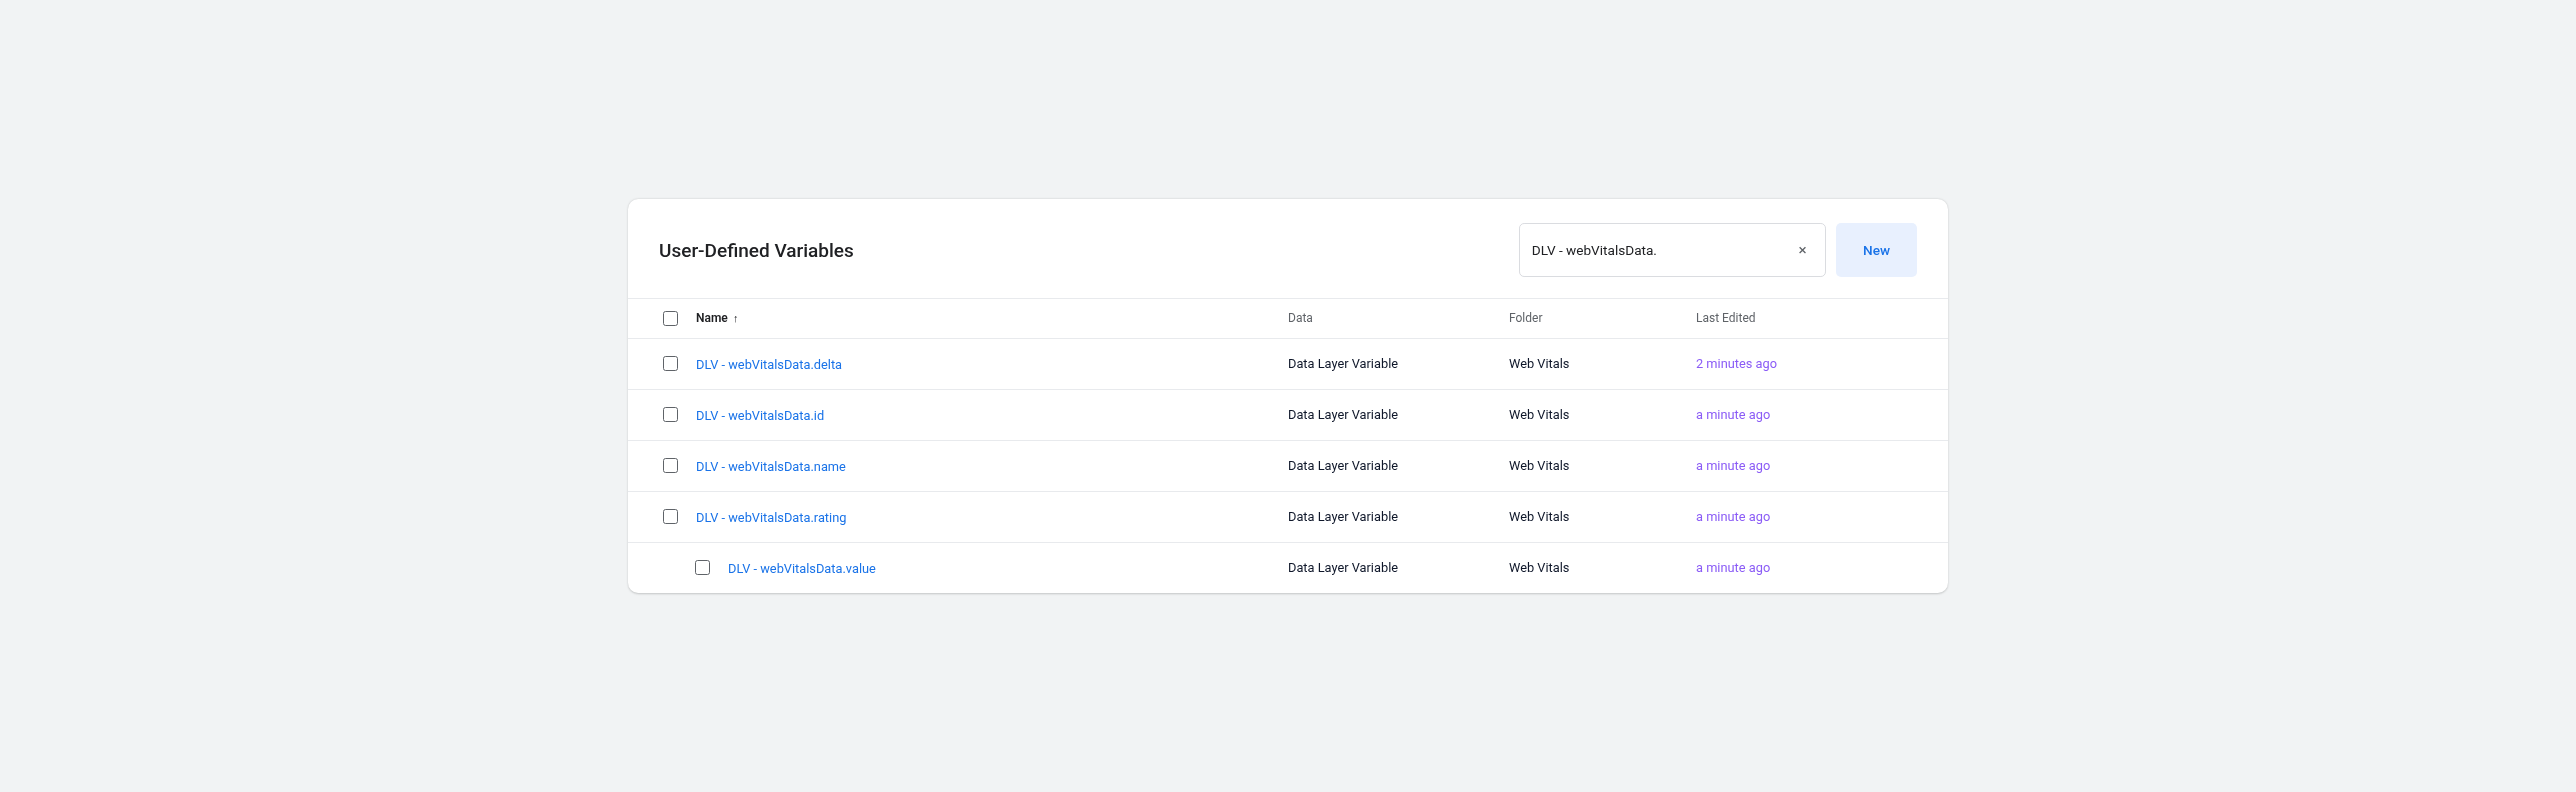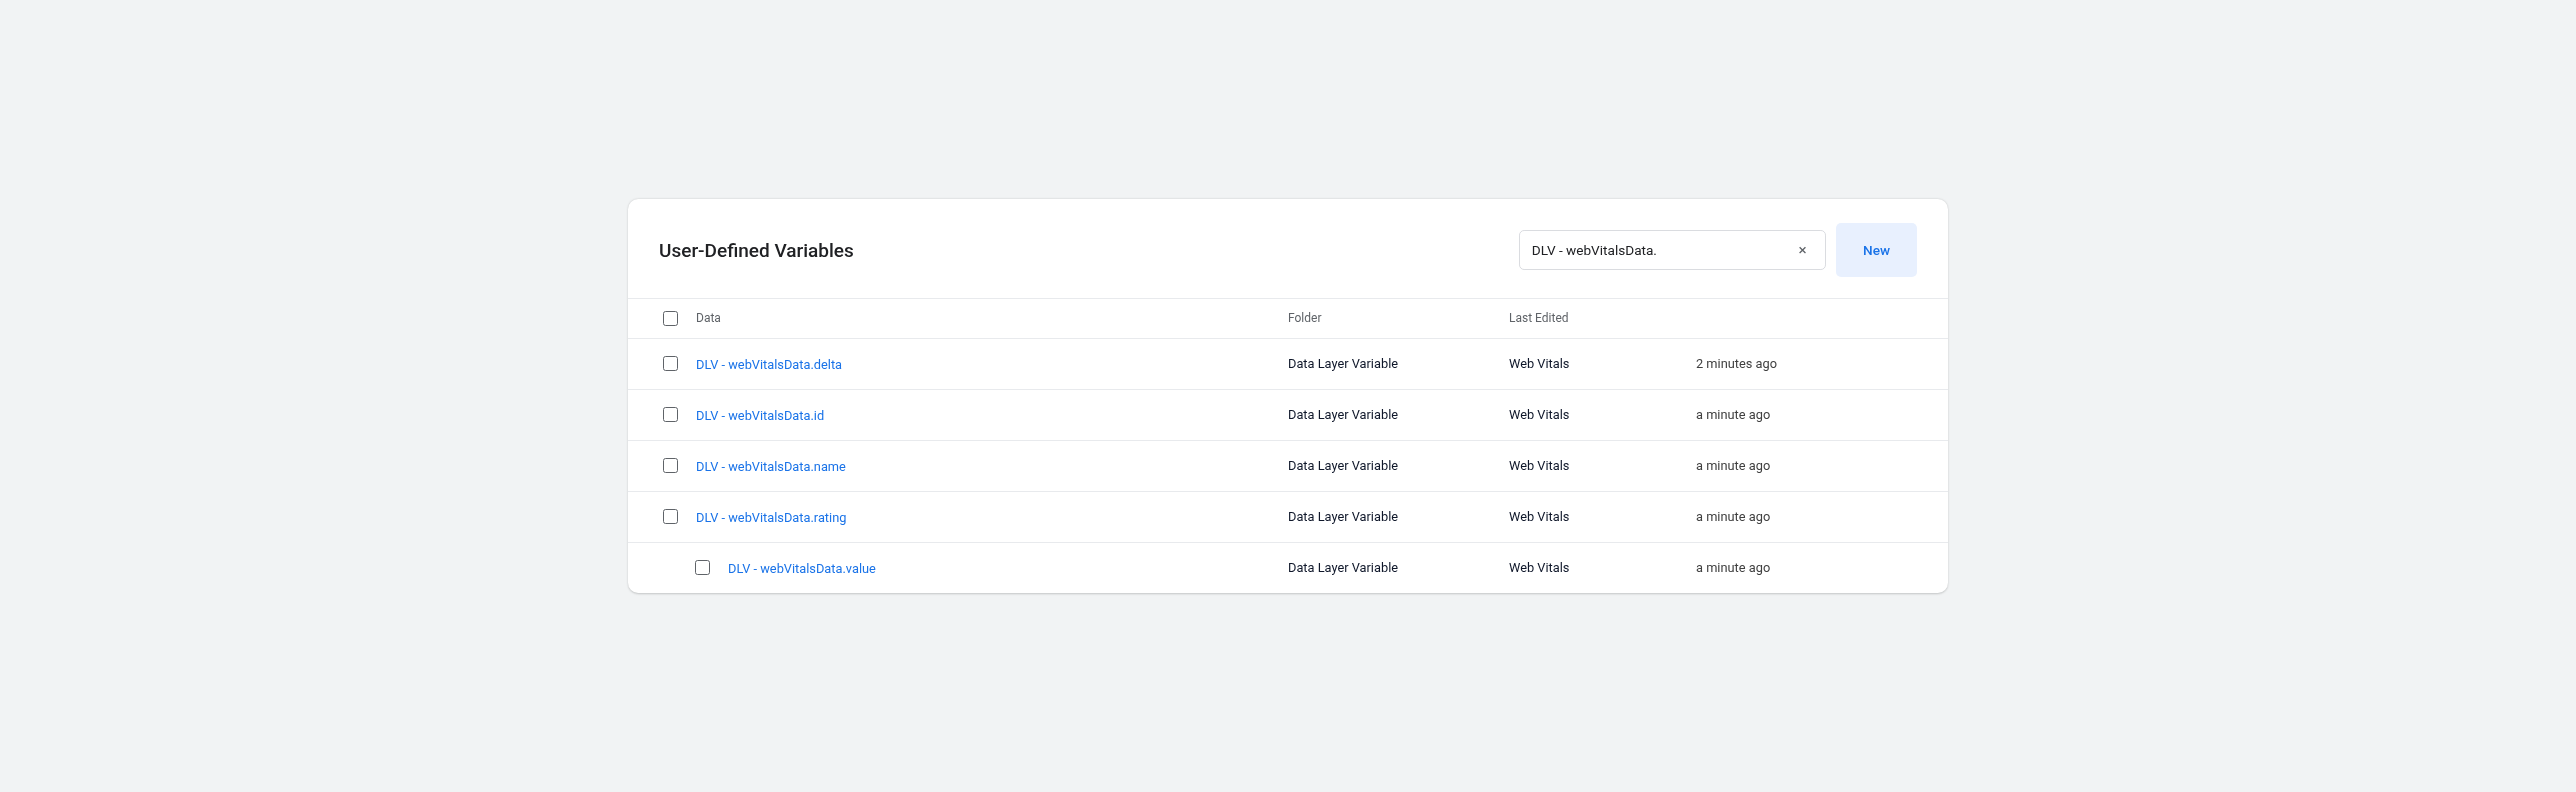--- a/index.html
+++ b/index.html
@@ -37,21 +37,20 @@
     }
 
     .title {
       font-size: 19px;
       font-weight: 500;
       color: #202124;
     }
 
     .header-right {
       display: flex;
-      align-items: center;
       gap: 10.2px;
     }
 
     .search-box {
       display: flex;
       align-items: center;
       border: 0.9px solid #dadce0;
       border-radius: 5.1px;
       padding: 8.5px 12px;
       background: #fff;
@@ -153,21 +152,21 @@
       cursor: pointer;
       text-decoration: none;
     }
 
     .cell-type, .cell-folder, .cell-edited {
       font-size: 12.8px;
       color: #0f172a;
     }
 
     .cell-edited {
-      color: #404040;
+      color: #8b5cf6;
     }
   </style>
 </head>
 <body>
 
 <div class="container">
 
   <div class="header">
     <h1 class="title">User-Defined Variables</h1>
 
@@ -178,20 +177,24 @@
       </div>
 
       <button class="new-button">New</button>
     </div>
   </div>
 
   <div class="table-header">
     <div class="checkbox-cell">
       <div class="checkbox"></div>
     </div>
+    <div class="col-header name-col">
+      <span>Name</span>
+      <span class="sort-arrow">↑</span>
+    </div>
     <div class="col-header">Data</div>
     <div class="col-header">Folder</div>
     <div class="col-header">Last Edited</div>
   </div>
 
   <div id="table-body">
   <div class="table-row">
       <div class="checkbox-cell">
         <div class="checkbox"></div>
       </div>

